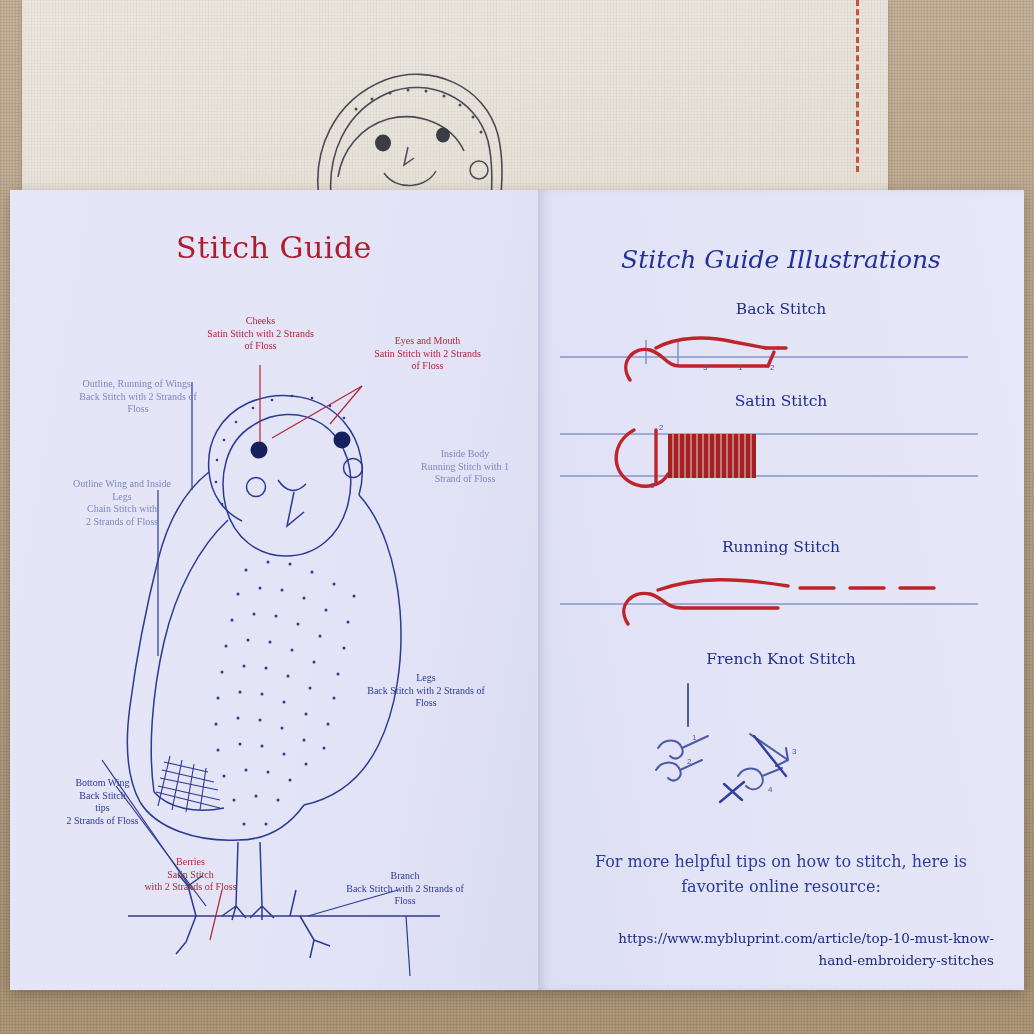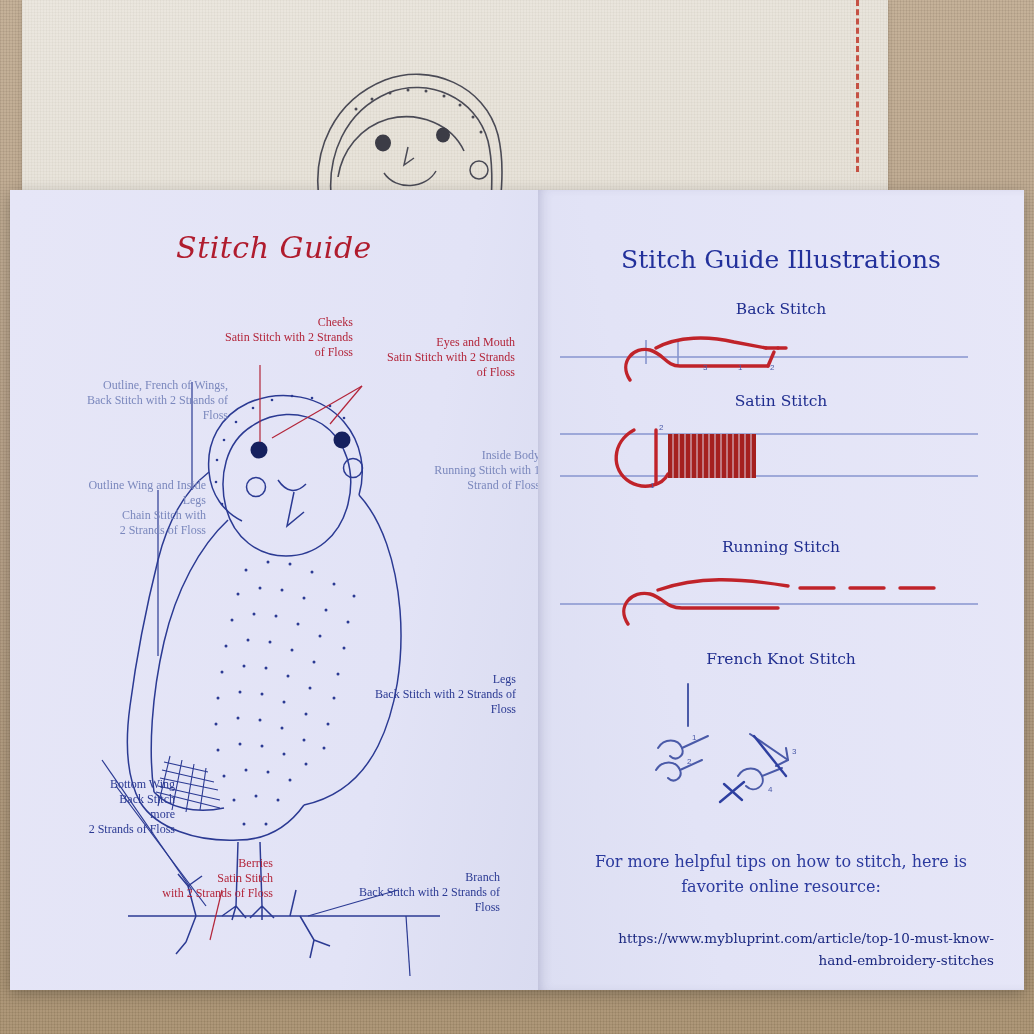--- a/index.html
+++ b/index.html
@@ -87,47 +87,47 @@
   .title-left {
     position: absolute;
     top: 40px;
     left: 0;
     width: 100%;
     text-align: center;
     color: #b01c2e;
     font-size: 30px;
     letter-spacing: 0.5px;
     font-family: "DejaVu Serif", serif;
-    font-style: italic;
   }
   .title-right {
     position: absolute;
     top: 55px;
     left: 0;
     width: 100%;
     text-align: center;
     color: #22309b;
     font-size: 25px;
     font-family: "DejaVu Serif", serif;
+    font-style: italic;
   }
 
   
   .owl-area {
     position: absolute;
     left: 0;
     top: 0;
     width: 528px;
     height: 800px;
   }
 
   .lbl {
     position: absolute;
-    text-align: right;
+    text-align: center;
     line-height: 1.25;
-    font-size: 12px;
+    font-size: 10px;
     font-family: "Liberation Serif", serif;
   }
   .lbl .hd { display: block; }
   .lbl-red { color: #b3253a; }
   .lbl-blue { color: #2b3a93; }
   .lbl-blue-faint { color: #7b88bd; }
 
   
   .ill-title {
     position: absolute;
@@ -349,21 +349,21 @@
         <span class="hd">of Floss</span>
       </div>
 
       <div class="lbl lbl-red" style="left:330px; top:145px; width:175px;">
         <span class="hd">Eyes and Mouth</span>
         <span class="hd">Satin Stitch with 2 Strands</span>
         <span class="hd">of Floss</span>
       </div>
 
       <div class="lbl lbl-blue-faint" style="left:38px; top:188px; width:180px;">
-        <span class="hd">Outline, French of Wings,</span>
+        <span class="hd">Outline, Running of Wings,</span>
         <span class="hd">Back Stitch with 2 Strands of</span>
         <span class="hd">Floss</span>
       </div>
 
       <div class="lbl lbl-blue-faint" style="left:28px; top:288px; width:168px;">
         <span class="hd">Outline Wing and Inside</span>
         <span class="hd">Legs</span>
         <span class="hd">Chain Stitch with</span>
         <span class="hd">2 Strands of Floss</span>
       </div>
@@ -376,21 +376,21 @@
 
       <div class="lbl lbl-blue" style="left:326px; top:482px; width:180px;">
         <span class="hd">Legs</span>
         <span class="hd">Back Stitch with 2 Strands of</span>
         <span class="hd">Floss</span>
       </div>
 
       <div class="lbl lbl-blue" style="left:20px; top:576px; width:145px;margin-top:11px;">
         <span class="hd">Bottom Wing</span>
         <span class="hd">Back Stitch</span>
-        <span class="hd">more</span>
+        <span class="hd">tips</span>
         <span class="hd">2 Strands of Floss</span>
       </div>
 
       <div class="lbl lbl-red" style="left:98px; top:666px; width:165px;">
         <span class="hd">Berries</span>
         <span class="hd">Satin Stitch</span>
         <span class="hd">with 2 Strands of Floss</span>
       </div>
 
       <div class="lbl lbl-blue" style="left:300px; top:680px; width:190px;">

